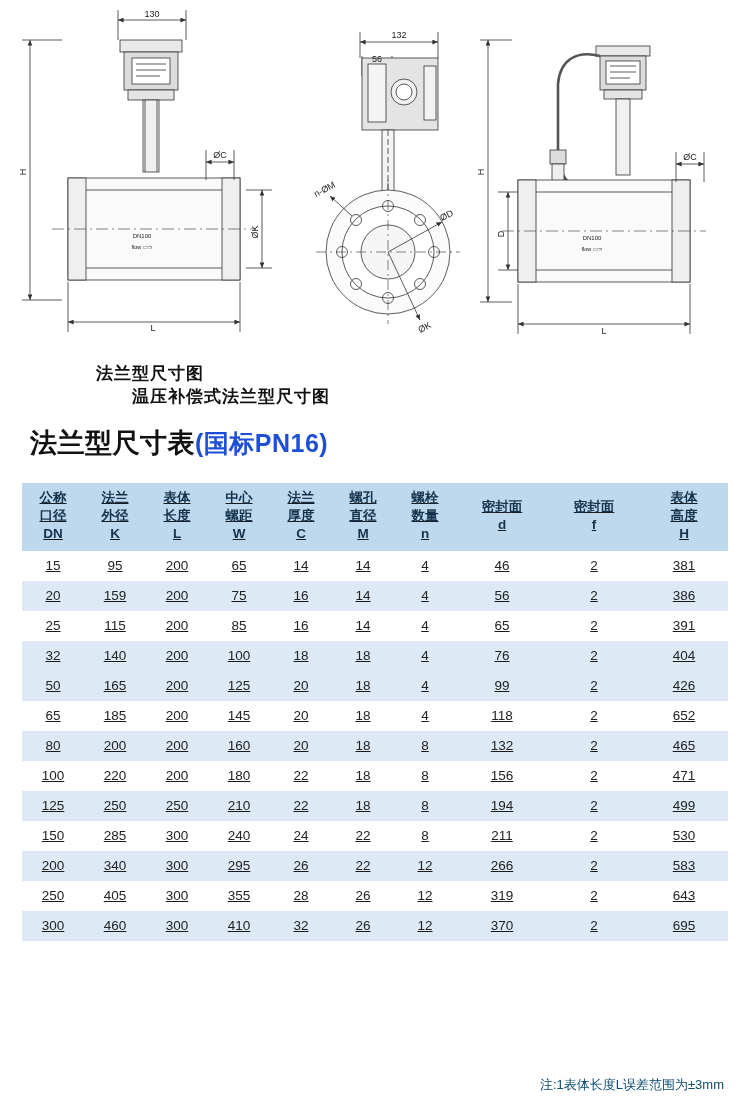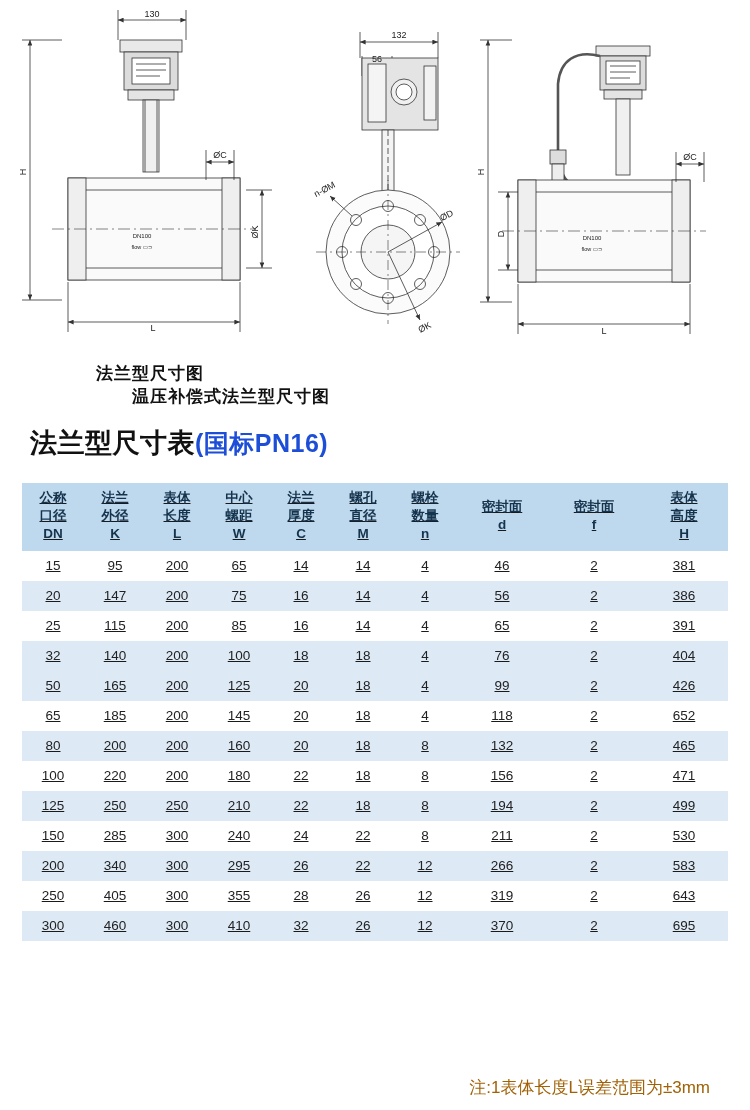--- a/index.html
+++ b/index.html
@@ -104,23 +104,23 @@
   col.c5 { width: 62px; }
   col.c6 { width: 62px; }
   col.c7 { width: 92px; }
   col.c8 { width: 92px; }
   col.c9 { width: 88px; }
 
   
   .note {
     position: absolute;
     top: 1076px;
-    right: 40px;
-    font-size: 17px;
-    color: #a16207;
+    right: 26px;
+    font-size: 13px;
+    color: #0c4a6e;
   }
 </style>
 </head>
 <body>
 
 <div class="drawings">
 
   <svg class="drawing-svg" width="750" height="400" viewBox="0 0 750 400">
     <defs>
       <marker id="ar" markerWidth="8" markerHeight="8" refX="7" refY="3" orient="auto">
@@ -365,21 +365,21 @@
         <td>65</td>
         <td>14</td>
         <td>14</td>
         <td>4</td>
         <td>46</td>
         <td>2</td>
         <td>381</td>
       </tr>
       <tr class="even">
         <td>20</td>
-        <td>147</td>
+        <td>159</td>
         <td>200</td>
         <td>75</td>
         <td>16</td>
         <td>14</td>
         <td>4</td>
         <td>56</td>
         <td>2</td>
         <td>386</td>
       </tr>
       <tr class="odd">

